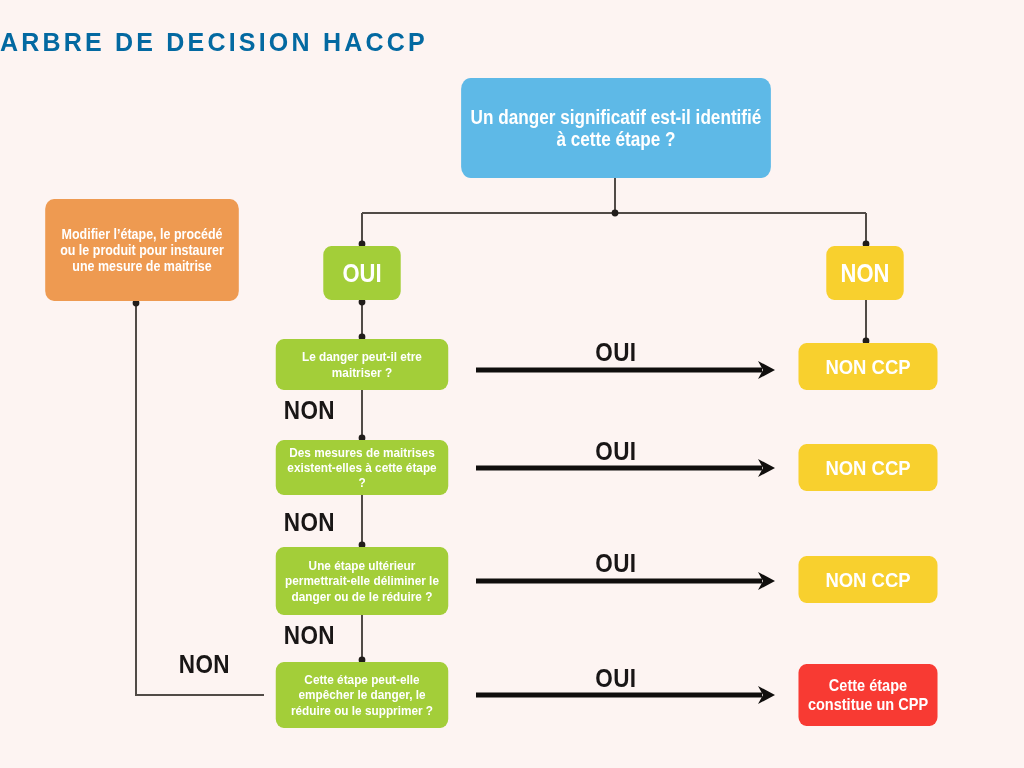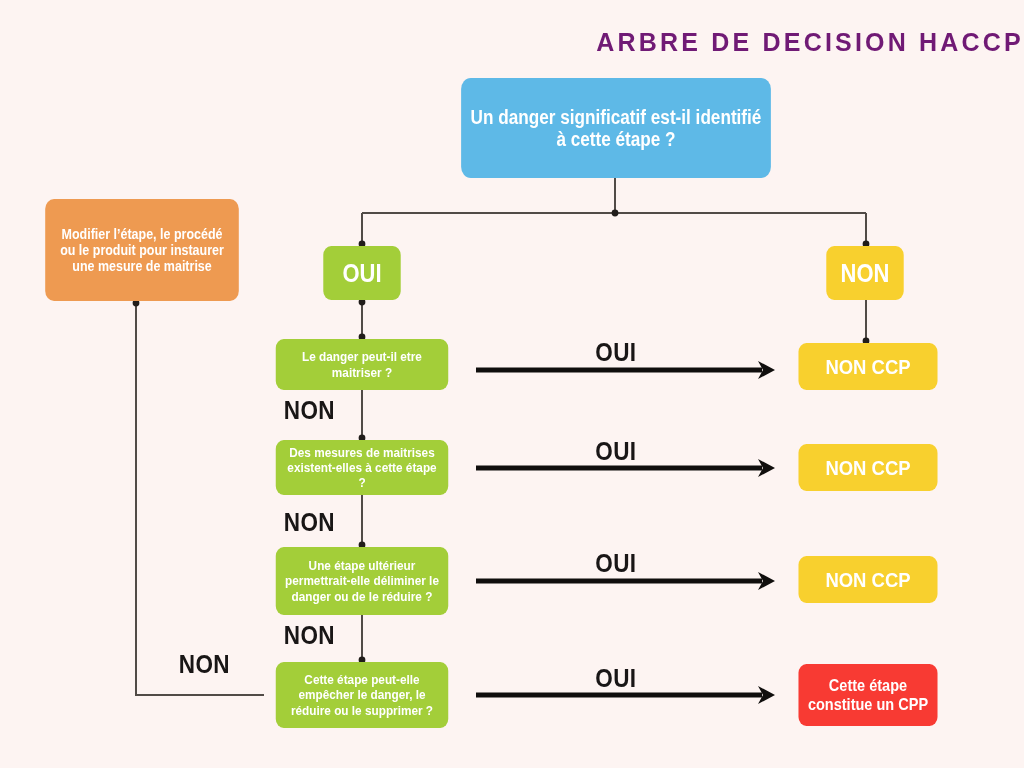--- a/index.html
+++ b/index.html
@@ -21,26 +21,26 @@
     width: 1024px;
     height: 768px;
   }
 
   
   #title {
     position: absolute;
     left: 0;
     top: 28px;
     width: 1024px;
-    text-align: right;
+    text-align: left;
     font-family: "Liberation Sans", sans-serif;
     font-size: 25px;
     font-weight: bold;
     letter-spacing: 3.2px;
-    color: #701a75;
+    color: #0369a1;
   }
 
   
   .node {
     position: absolute;
     display: flex;
     align-items: center;
     justify-content: center;
     text-align: center;
     color: #FFFFFF;

